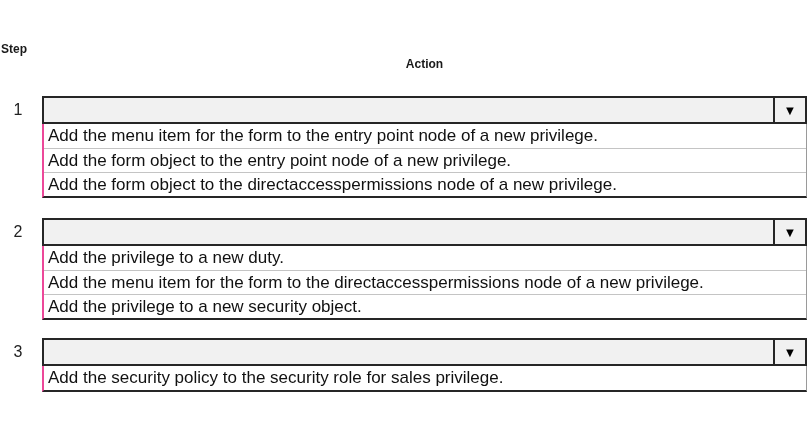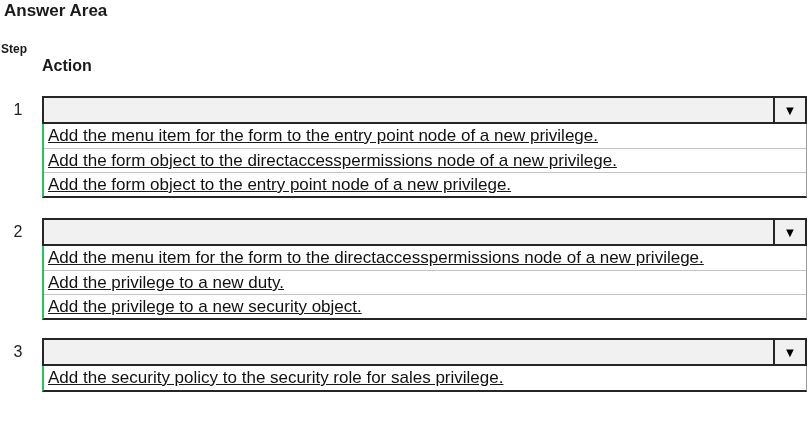--- a/index.html
+++ b/index.html
@@ -28,21 +28,22 @@
     left: 1px;
     top: 42px;
     font-size: 12px;
     font-weight: bold;
   }
   .col-header-action {
     position: absolute;
     left: 42px;
     right: 5px;
     top: 57px;
-    font-size: 16px;
+    text-align: center;
+    font-size: 12px;
     font-weight: bold;
   }
   .step-group {
     position: absolute;
     left: 0;
     right: 0;
   }
   .step-num {
     position: absolute;
     left: 0;
@@ -78,79 +79,77 @@
     display: flex;
     align-items: center;
     justify-content: center;
   }
   .dd-arrow span {
     font-size: 13px;
     color: #000000;
     line-height: 1;
   }
   .options {
-    border-left: 2px solid #22c55e;
+    border-left: 2px solid #ec4899;
     border-bottom: 2px solid #262626;
     border-right: 1px solid #9a9a9a;
     background: #0f172a;
-    text-decoration: underline;
   }
   .option {
     height: 24px;
     line-height: 24px;
     padding-left: 4px;
     font-size: 17px;
     color: #111111;
     background: #ffffff;
     white-space: nowrap;
     overflow: hidden;
   }
   .option + .option {
     border-top: 1px solid #c4c4c4;
   }
 </style>
 </head>
 <body>
 
 <div class="canvas">
 
-  <div class="page-title">Answer Area</div>
 
   <div class="col-header-step">Step</div>
   <div class="col-header-action">Action</div>
 
   <div class="step-group" style="top:96px">
     <div class="step-num">1</div>
     <div class="box">
       <div class="dropdown">
         <div class="dd-value"></div>
         <div class="dd-arrow">
           <span>▼</span>
         </div>
       </div>
       <div class="options">
         <div class="option">Add the menu item for the form to the entry point node of a new privilege.</div>
+        <div class="option">Add the form object to the entry point node of a new privilege.</div>
         <div class="option">Add the form object to the directaccesspermissions node of a new privilege.</div>
-        <div class="option">Add the form object to the entry point node of a new privilege.</div>
       </div>
     </div>
   </div>
 
   <div class="step-group" style="top:218px">
     <div class="step-num">2</div>
     <div class="box">
       <div class="dropdown">
         <div class="dd-value"></div>
         <div class="dd-arrow">
           <span>▼</span>
         </div>
       </div>
       <div class="options">
+        <div class="option">Add the privilege to a new duty.</div>
         <div class="option">Add the menu item for the form to the directaccesspermissions node of a new privilege.</div>
-        <div class="option">Add the privilege to a new duty.</div>
         <div class="option">Add the privilege to a new security object.</div>
       </div>
     </div>
   </div>
 
   <div class="step-group" style="top:338px">
     <div class="step-num">3</div>
     <div class="box">
       <div class="dropdown">
         <div class="dd-value"></div>

